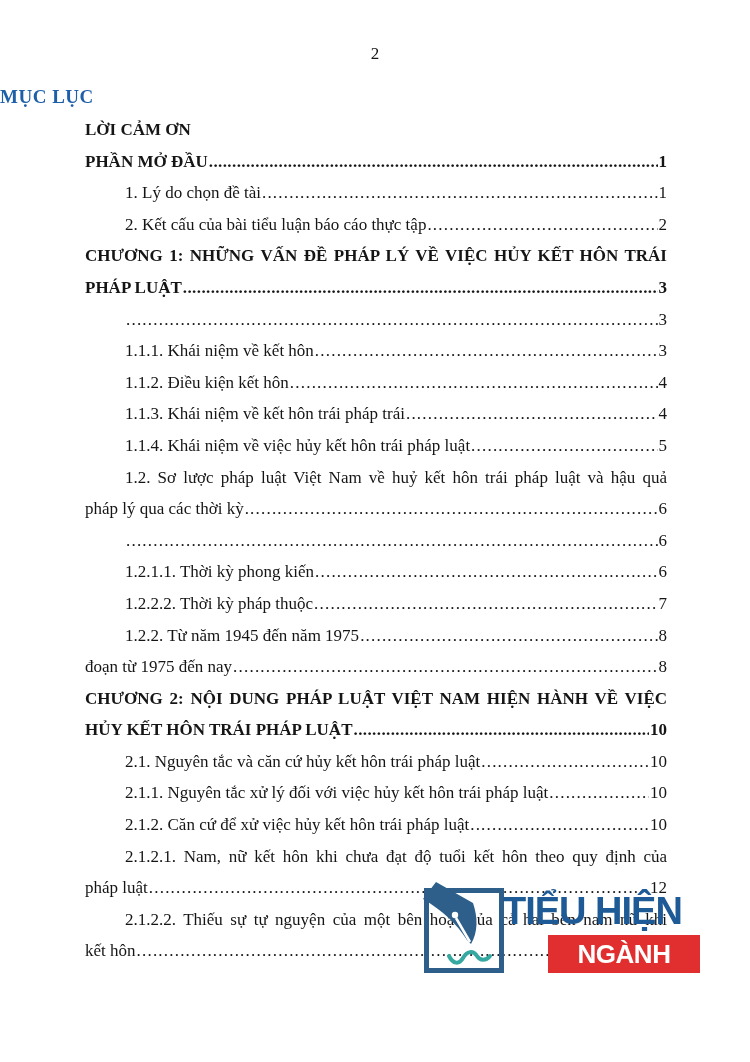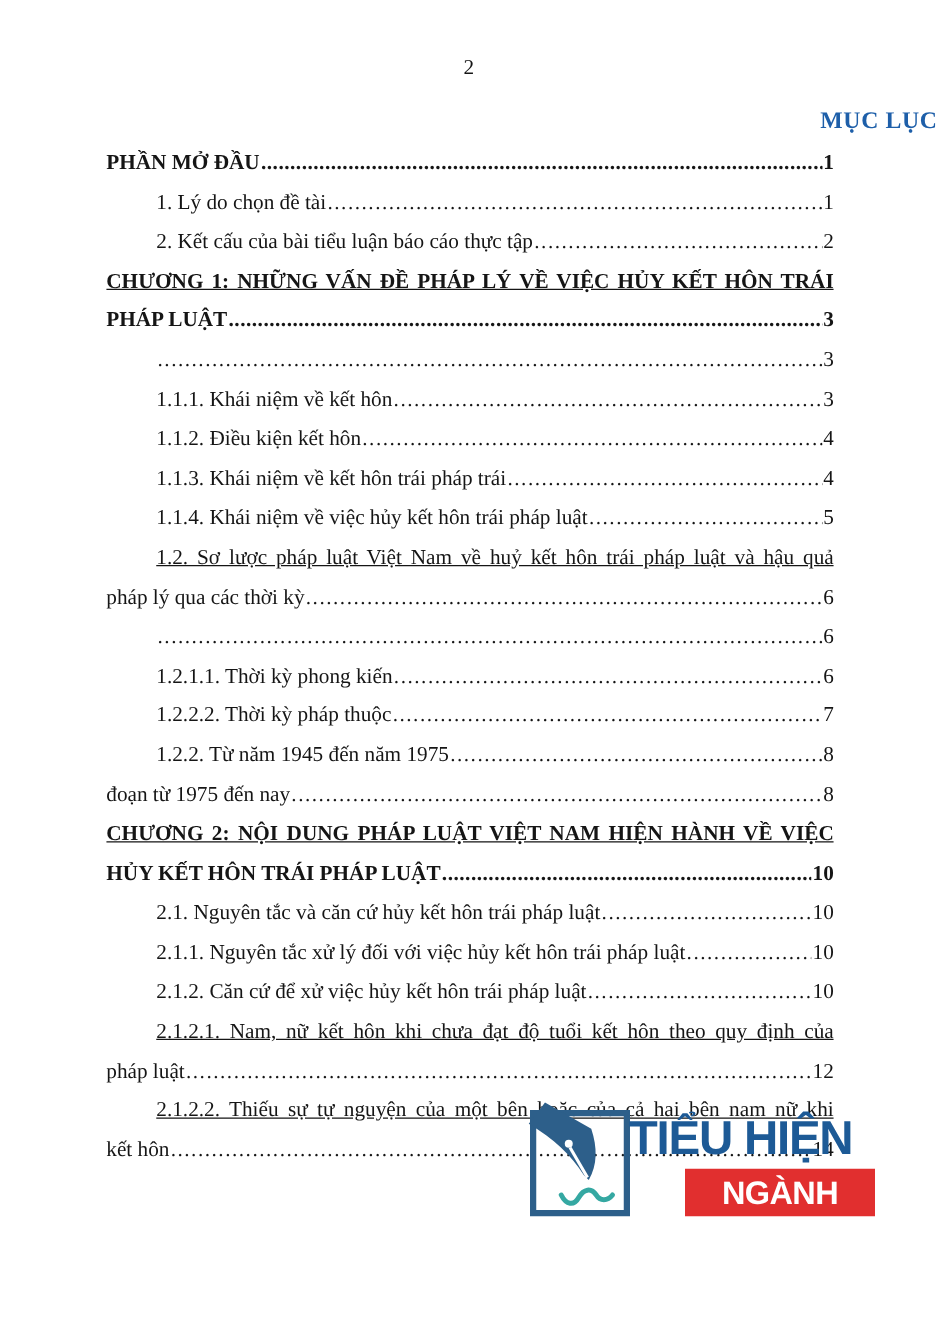--- a/index.html
+++ b/index.html
@@ -11,32 +11,32 @@
   .page{
     position:relative;width:750px;height:1062px;background:#fff;
     font-family:"Liberation Serif","DejaVu Serif",serif;color:var(--text);
     overflow:hidden;
   }
   .pagenum{
     position:absolute;top:44px;left:0;width:750px;text-align:center;
     font-size:17px;
   }
   .doc-title{
-    position:absolute;top:86px;left:0;width:750px;text-align:right;
+    position:absolute;top:86px;left:0;width:750px;text-align:left;
     font-weight:bold;font-size:19px;color:var(--title-blue);
     letter-spacing:0.5px;
   }
   .toc{position:absolute;left:85px;top:114px;width:582px;}
   .row{
     display:flex;align-items:baseline;height:31.6px;line-height:31.6px;
     font-size:17px;white-space:nowrap;overflow:hidden;
   }
   .row.indent{padding-left:40px;}
   .row.bold{font-weight:bold;}
-  .row.justify{display:block;text-align:justify;text-align-last:justify;white-space:normal;text-decoration:underline;}
+  .row.justify{display:block;text-align:justify;text-align-last:justify;white-space:normal;}
   .txt{flex:0 0 auto;}
   .dots{flex:1 1 auto;min-width:0;overflow:hidden;letter-spacing:1.2px;margin:0 1px;}
   .row.bold .dots{letter-spacing:0.4px;}
   .pg{flex:0 0 auto;}
 
   
   .wm-box{
     position:absolute;left:424px;top:888px;width:80px;height:85px;
     border:5px solid var(--logo-blue);box-sizing:border-box;background:transparent;
   }
@@ -57,20 +57,23 @@
 </head>
 <body>
 
 <div class="page">
 
   <div class="pagenum">2</div>
 
   <div class="doc-title">MỤC LỤC</div>
 
   <div class="toc">
+      <div class="row bold">
+        <span class="txt">LỜI CẢM ƠN</span>
+      </div>
       <div class="row bold">
         <span class="txt">PHẦN MỞ ĐẦU</span>
         <span class="dots">................................................................................................................................................................................................................................................</span>
         <span class="pg">1</span>
       </div>
       <div class="row indent">
         <span class="txt">1. Lý do chọn đề tài</span>
         <span class="dots">................................................................................................................................................................................................................................................</span>
         <span class="pg">1</span>
       </div>

